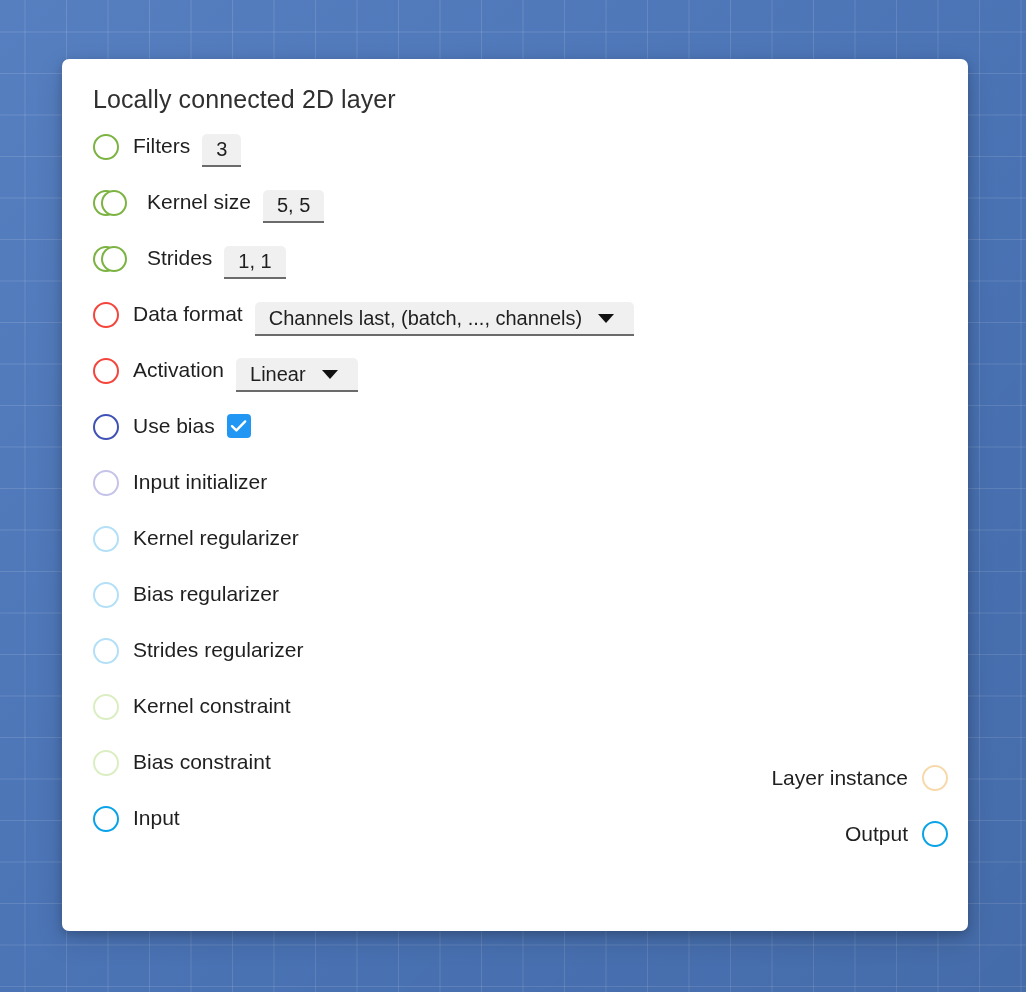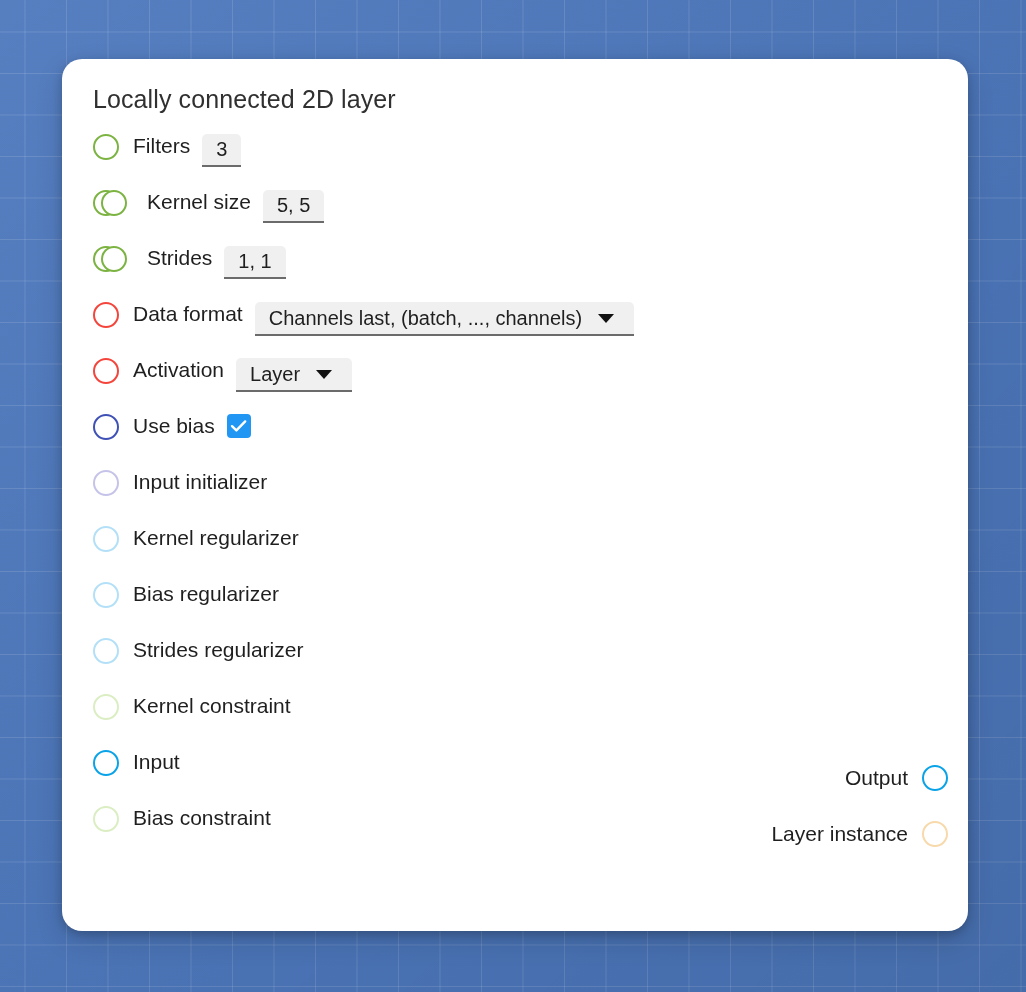--- a/index.html
+++ b/index.html
@@ -23,21 +23,21 @@
     position: absolute; inset: 0;
     background: linear-gradient(135deg, rgba(255,255,255,0.05) 0%, rgba(0,0,0,0.05) 60%, rgba(0,0,0,0.10) 100%);
     pointer-events: none;
   }
 
   #card {
     position: absolute;
     left: 62px; top: 59px;
     width: 906px; height: 872px;
     background: #ffffff;
-    border-radius: 20px;
+    border-radius: 7px;
     box-shadow: 0 3px 10px rgba(0,0,0,0.20), 0 10px 28px rgba(0,0,0,0.14);
     overflow: hidden;
   }
 
   #card-title {
     position: absolute;
     left: 31px; top: 26px;
     font-size: 25px;
     color: #303030;
     letter-spacing: 0.1px;
@@ -187,21 +187,21 @@
         <div class="row-label">Data format</div>
         <div class="select">
           <span>Channels last, (batch, ..., channels)</span>
           <span class="caret"></span>
         </div>
       </div>
       <div class="row">
         <div class="port" style="border-color: rgb(244, 69, 60);"></div>
         <div class="row-label">Activation</div>
         <div class="select">
-          <span>Layer</span>
+          <span>Linear</span>
           <span class="caret"></span>
         </div>
       </div>
       <div class="row">
         <div class="port" style="border-color: rgb(63, 81, 181);"></div>
         <div class="row-label">Use bias</div>
         <div class="checkbox" style="background: rgb(33, 150, 243);">
           <svg width="18" height="16" viewBox="0 0 18 16">
             <path d="M2 8.2 L6.4 12.4 L15.2 3.4" fill="none" stroke="#ffffff" stroke-width="2.4" stroke-linecap="round" stroke-linejoin="round"></path>
           </svg>
@@ -221,29 +221,29 @@
       </div>
       <div class="row">
         <div class="port" style="border-color: rgb(179, 224, 247);"></div>
         <div class="row-label">Strides regularizer</div>
       </div>
       <div class="row">
         <div class="port" style="border-color: rgb(219, 238, 195);"></div>
         <div class="row-label">Kernel constraint</div>
       </div>
       <div class="row">
+        <div class="port" style="border-color: rgb(219, 238, 195);"></div>
+        <div class="row-label">Bias constraint</div>
+        <div class="right-group">
+          <div class="right-label">Layer instance</div>
+          <div class="port" style="border-color: rgb(247, 217, 171);"></div>
+        </div>
+      </div>
+      <div class="row">
         <div class="port" style="border-color: rgb(10, 163, 232);"></div>
         <div class="row-label">Input</div>
         <div class="right-group">
           <div class="right-label">Output</div>
           <div class="port" style="border-color: rgb(10, 163, 232);"></div>
         </div>
       </div>
-      <div class="row">
-        <div class="port" style="border-color: rgb(219, 238, 195);"></div>
-        <div class="row-label">Bias constraint</div>
-        <div class="right-group">
-          <div class="right-label">Layer instance</div>
-          <div class="port" style="border-color: rgb(247, 217, 171);"></div>
-        </div>
-      </div>
     </div>
 </div>
 
 </body></html>

